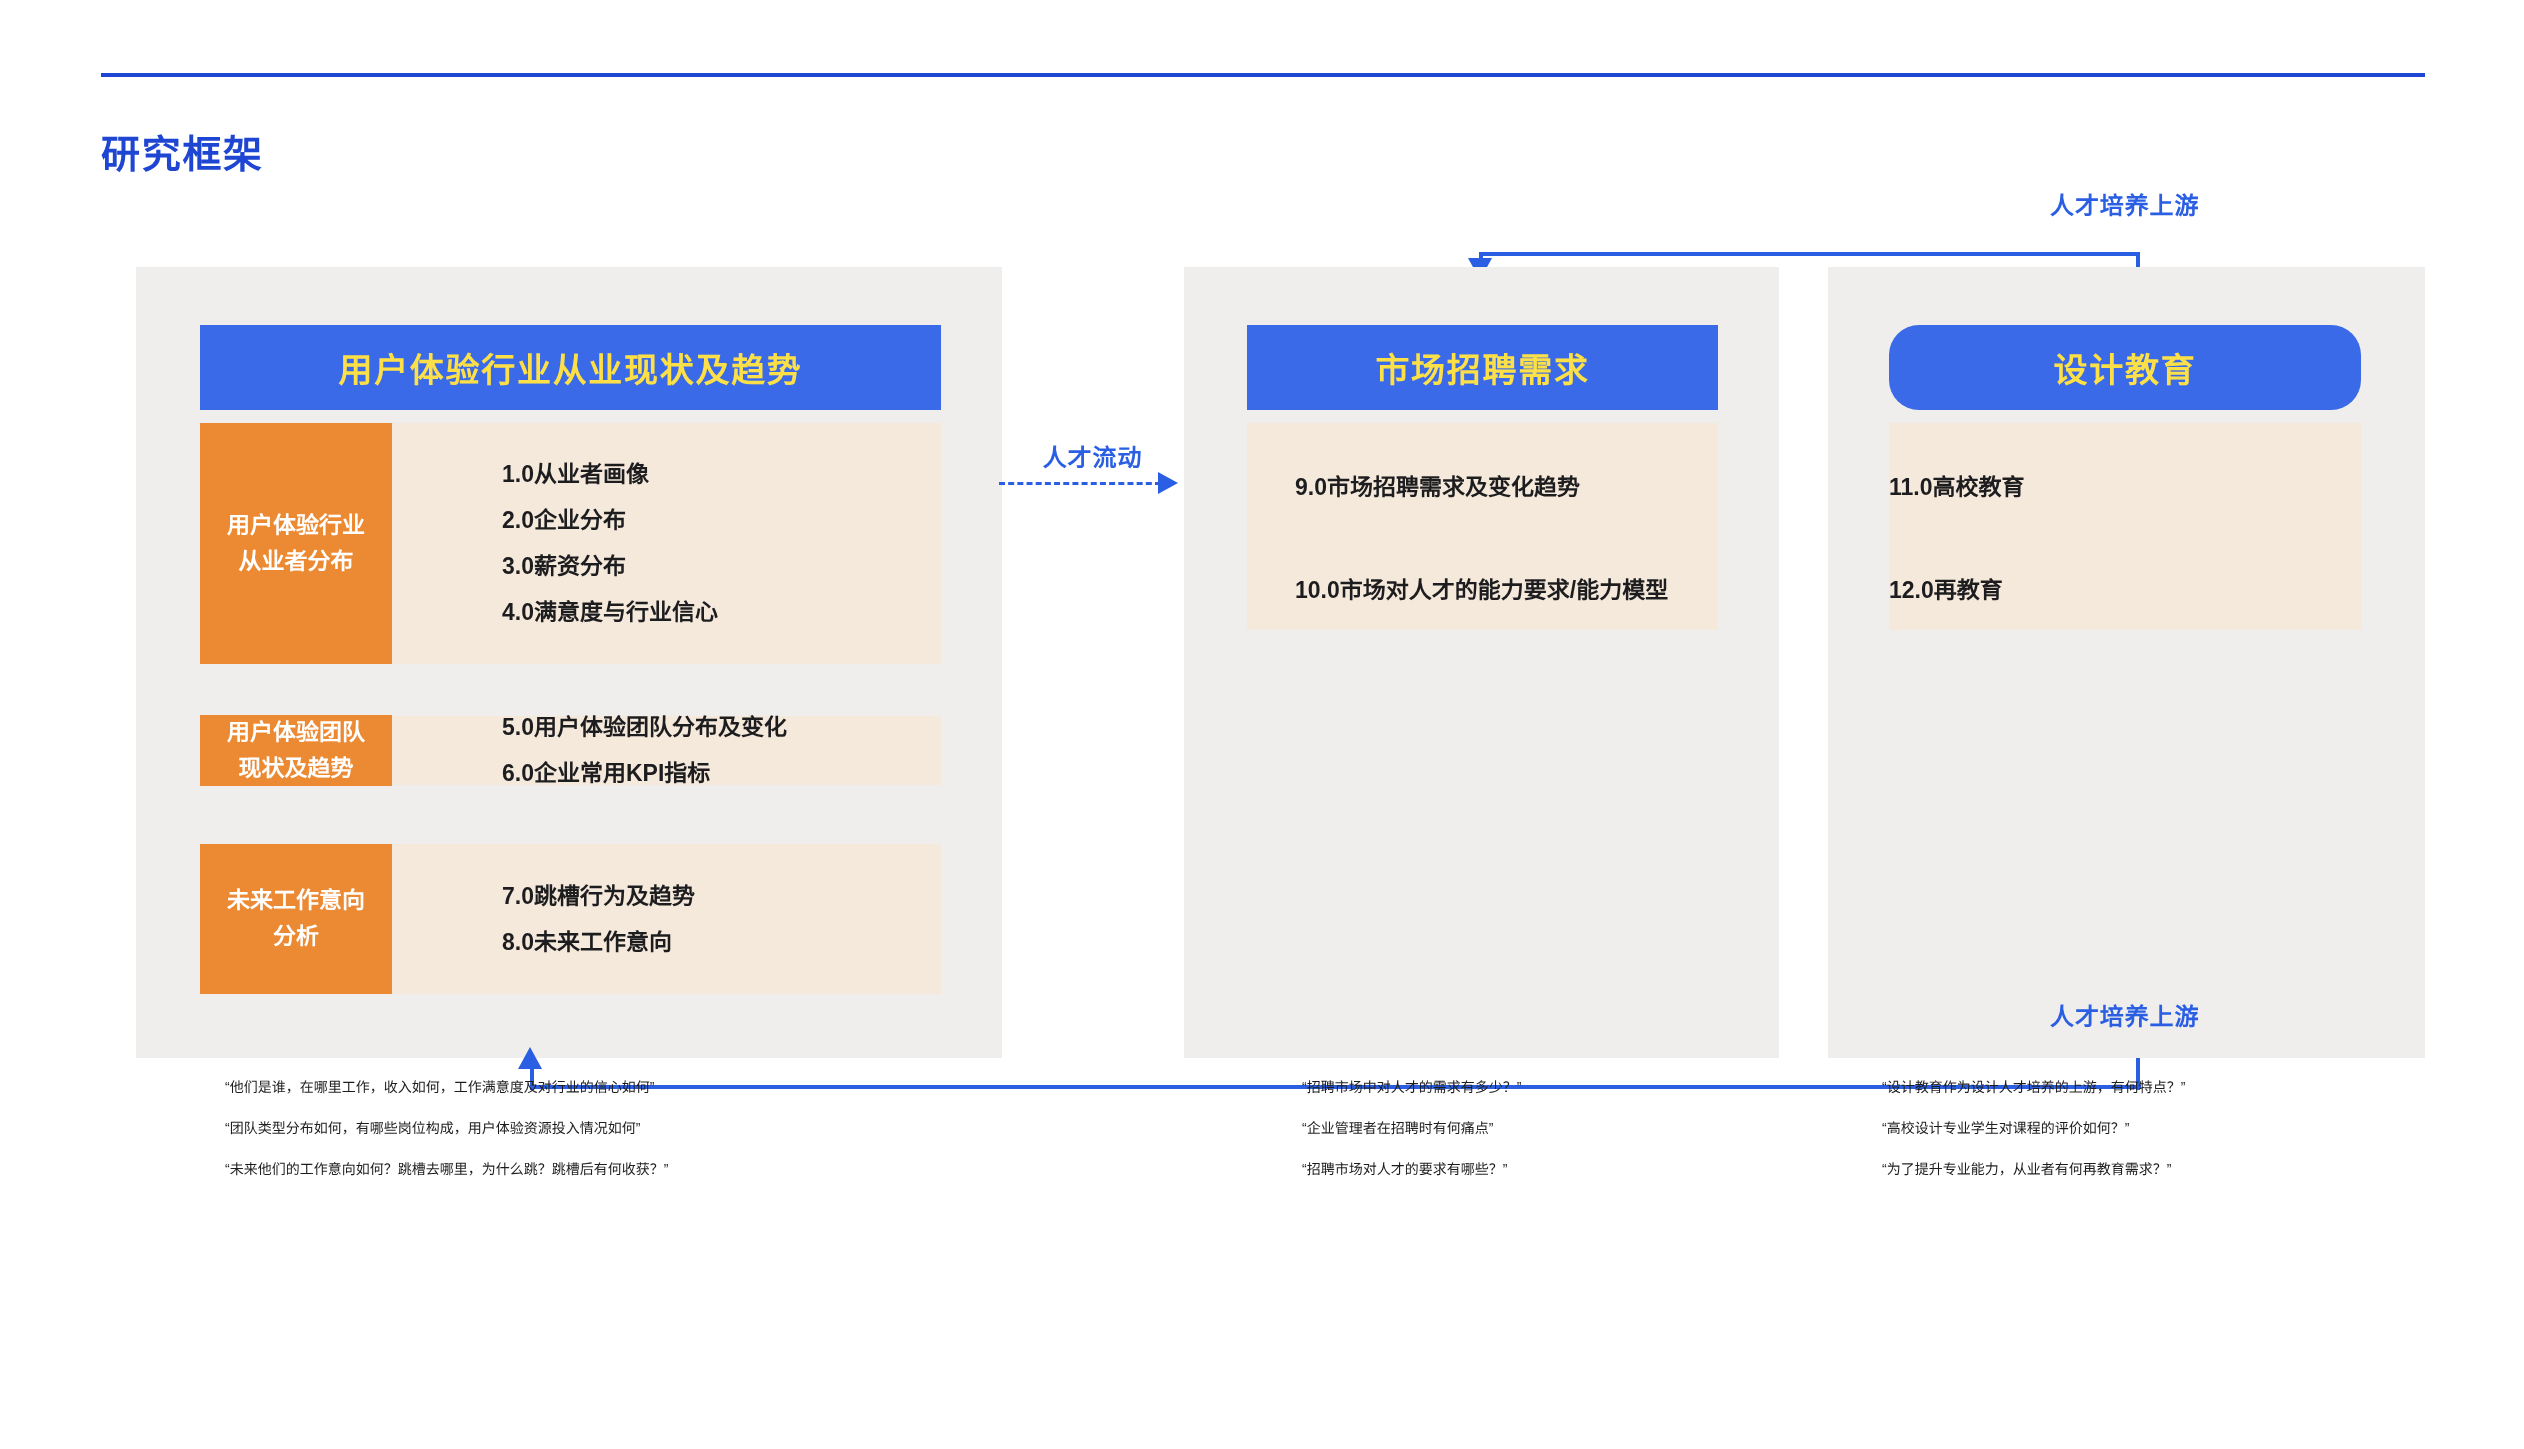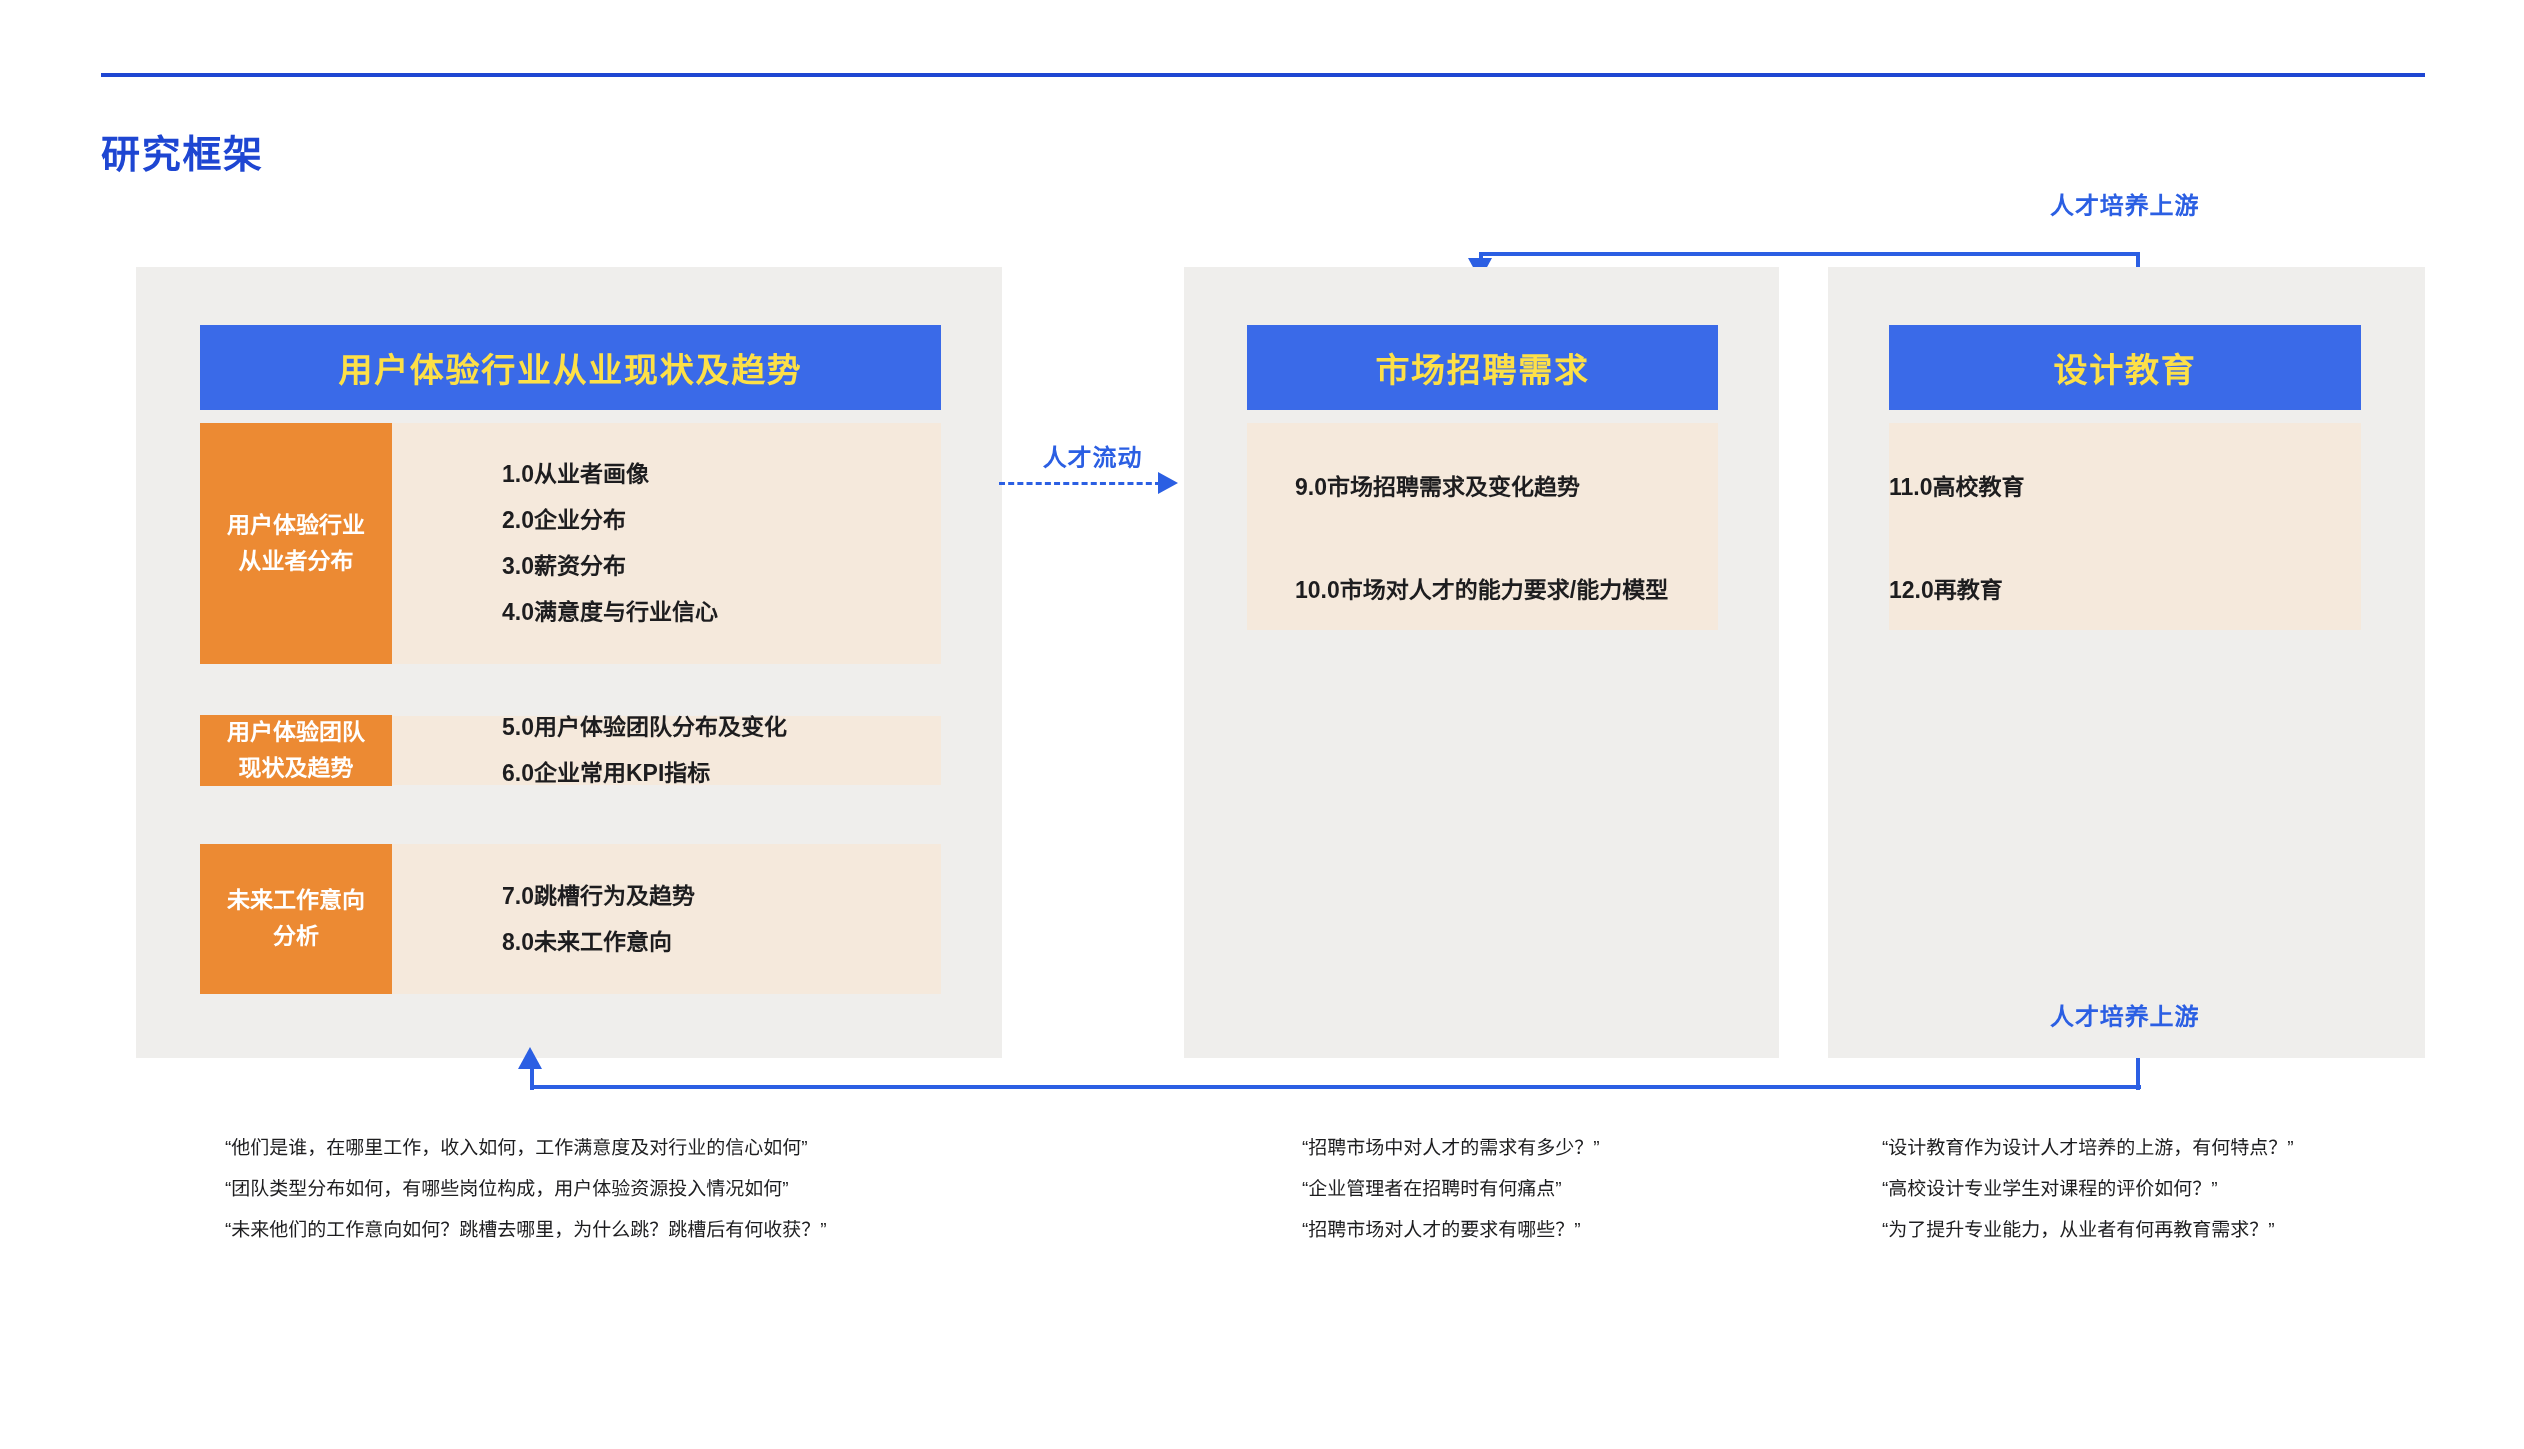--- a/index.html
+++ b/index.html
@@ -30,21 +30,21 @@
   .panel-middle{left:1184px;width:595px;}
   .panel-right{left:1828px;width:597px;}
 
   .panel-header{
     position:absolute;top:58px;height:85px;background:var(--header-blue,#3A6AE8);
     color:#fde047;font-size:34px;font-weight:700;letter-spacing:1.7px;
     display:flex;align-items:center;justify-content:center;
   }
   .panel-left .panel-header{left:64px;width:741px;}
   .panel-middle .panel-header{left:63px;width:471px;}
-  .panel-right .panel-header{left:61px;width:472px;}
+  .panel-right .panel-header{left:61px;width:472px;border-radius:30px;}
 
   
   .lrow{position:absolute;left:64px;width:741px;display:flex;}
   .lrow-1{top:156px;height:241px;}
   .lrow-2{top:408px;height:151px;align-items:center;}
   .lrow-3{top:577px;height:150px;}
   .row-label{
     width:192px;background:var(--orange,#EC8A33);color:#fff;
     font-size:23px;font-weight:700;line-height:1.55;
     display:flex;align-items:center;justify-content:center;text-align:center;
@@ -87,21 +87,21 @@
     position:absolute;left:999px;top:482px;width:162px;height:0;
     border-top:3.4px dashed var(--accent-blue,#2B5FE3);
   }
 
   .head{position:absolute;width:0;height:0;}
   .head-down{left:1468px;top:258px;border-left:12.8px solid transparent;border-right:12.8px solid transparent;border-top:22px solid var(--accent-blue,#2B5FE3);}
   .head-up{left:518px;top:1047px;border-left:12.8px solid transparent;border-right:12.8px solid transparent;border-bottom:22px solid var(--accent-blue,#2B5FE3);}
   .head-right{left:1158px;top:472px;border-top:11px solid transparent;border-bottom:11px solid transparent;border-left:20.5px solid var(--accent-blue,#2B5FE3);}
 
   
-  .quotes{position:absolute;top:1127px;font-size:19px;line-height:41px;color:var(--text-dark,#1D1D1F);}
+  .quotes{position:absolute;top:1067px;font-size:14px;line-height:41px;color:var(--text-dark,#1D1D1F);}
   .quotes-left{left:225px;}
   .quotes-middle{left:1302px;}
   .quotes-right{left:1882px;}
 </style>
 </head>
 <body>
 
 <div class="canvas">
 
   <div class="top-rule"></div>

